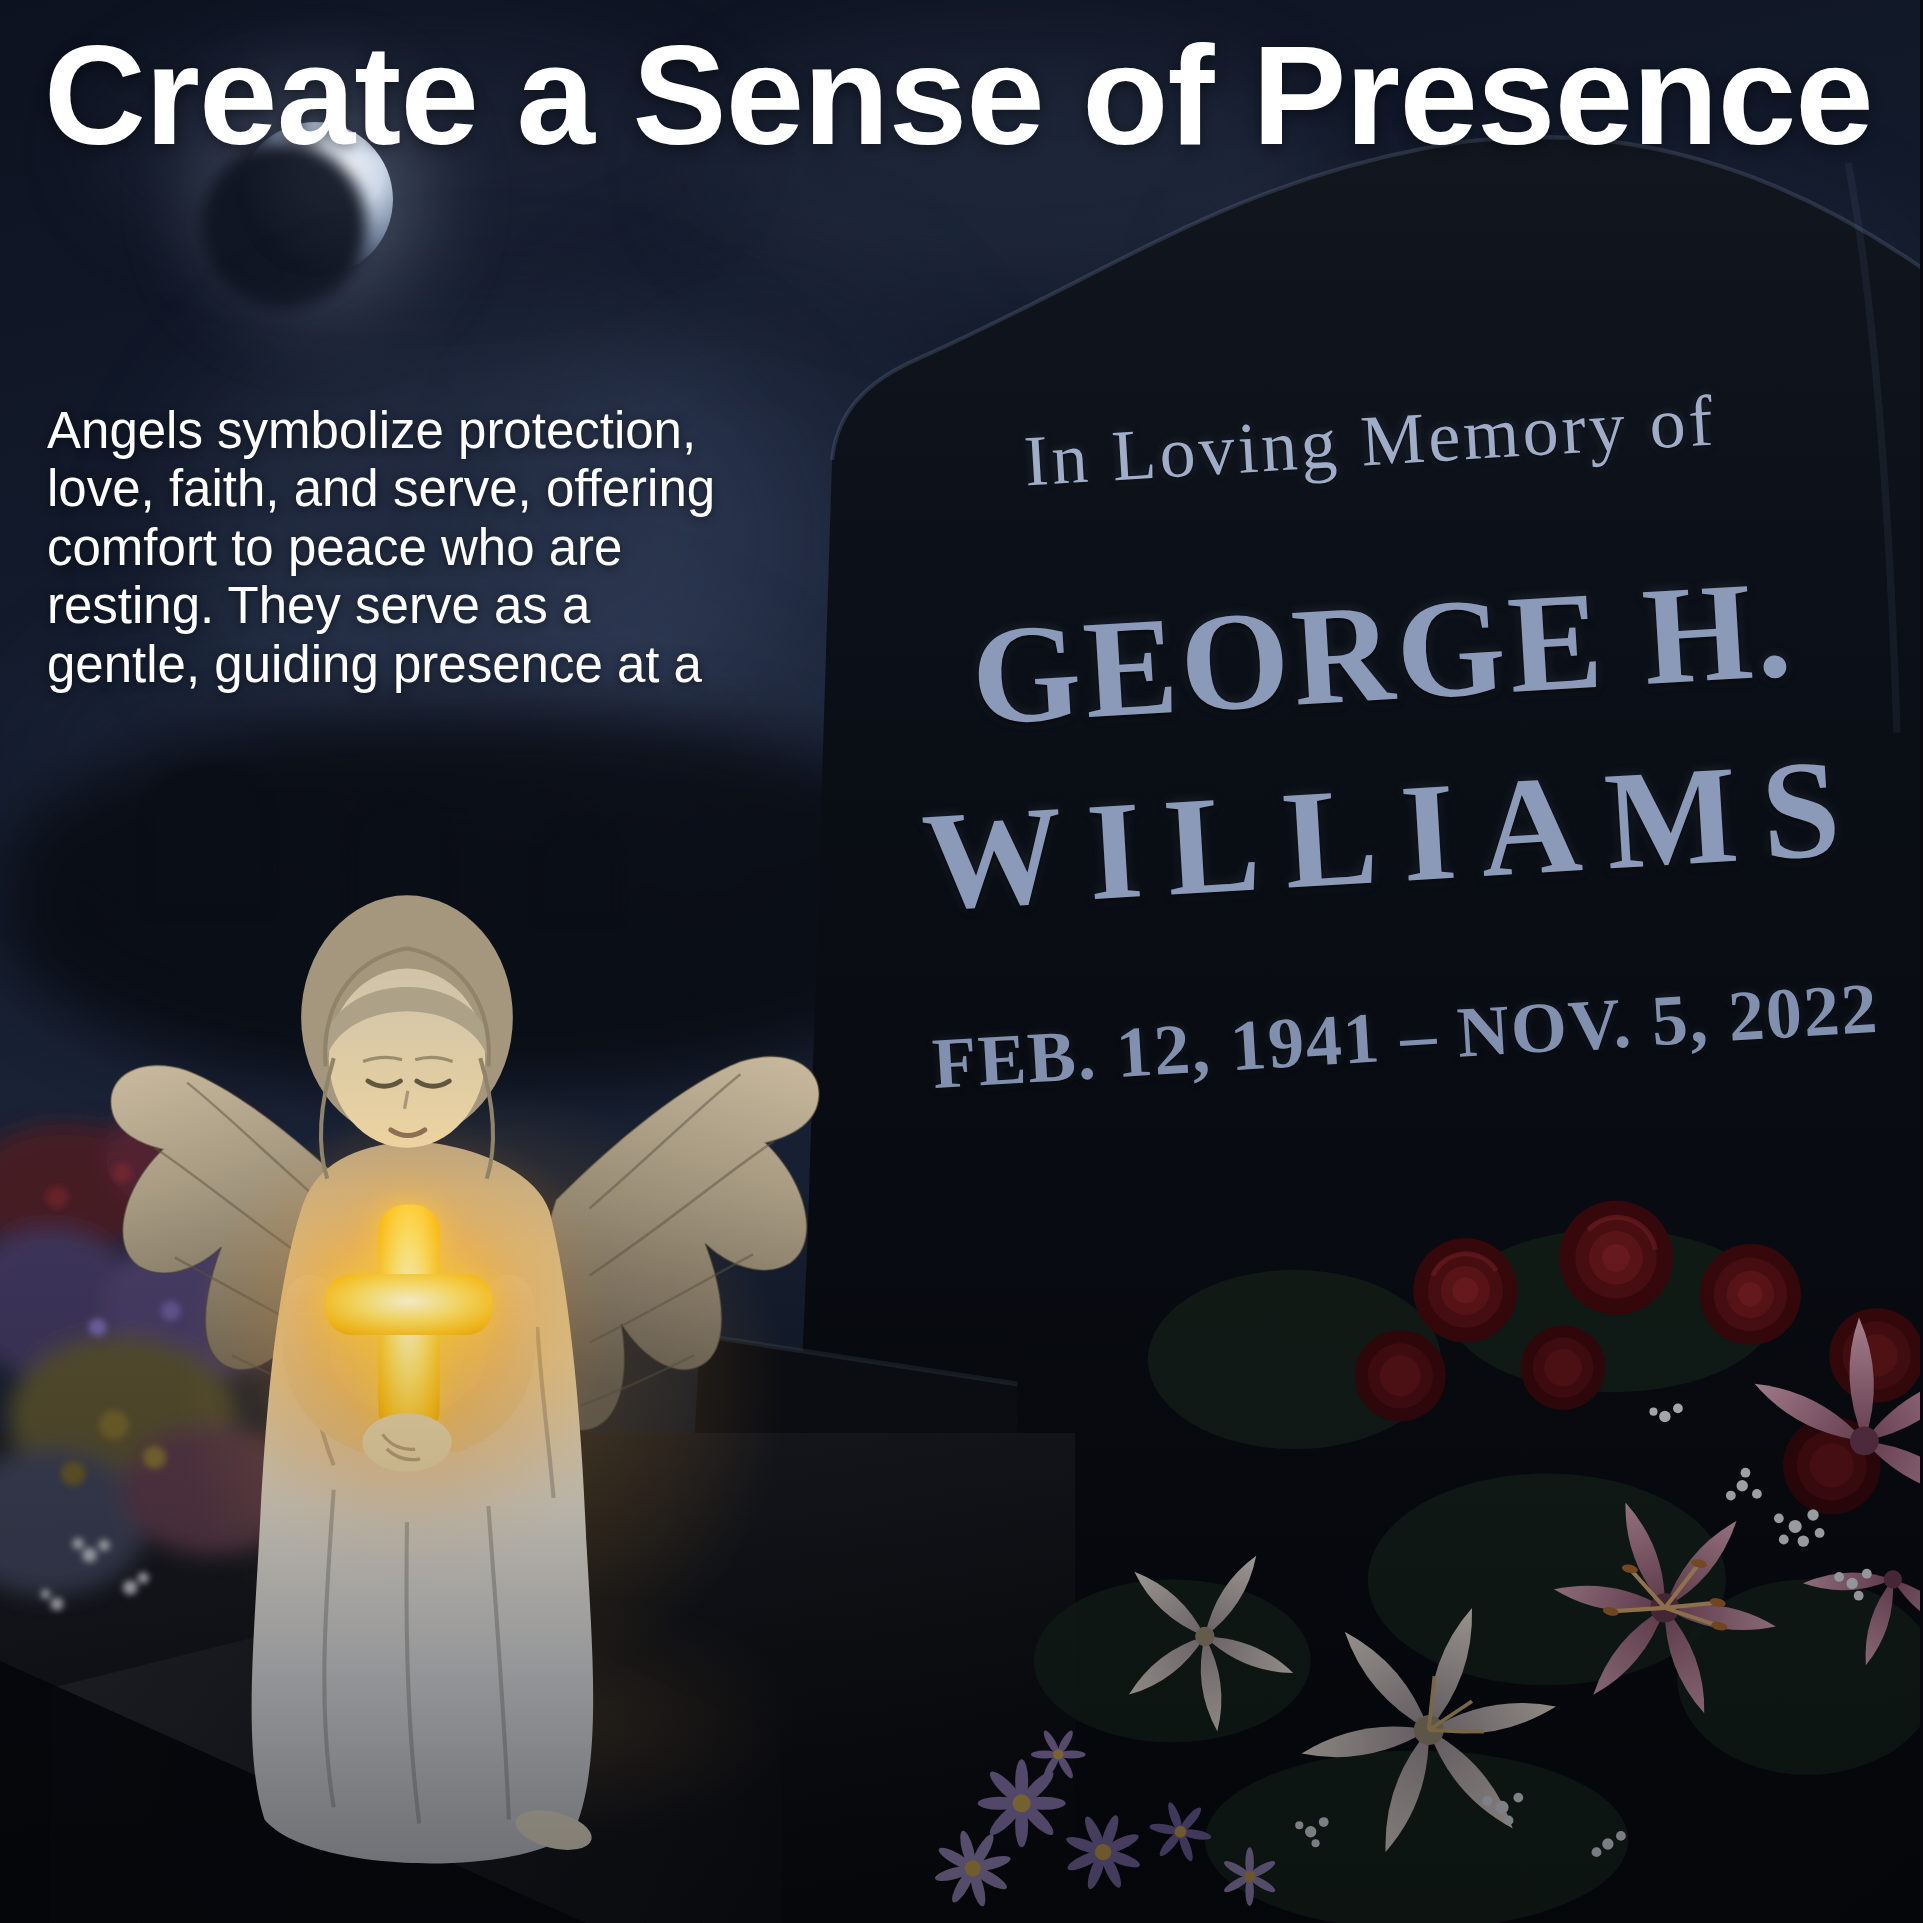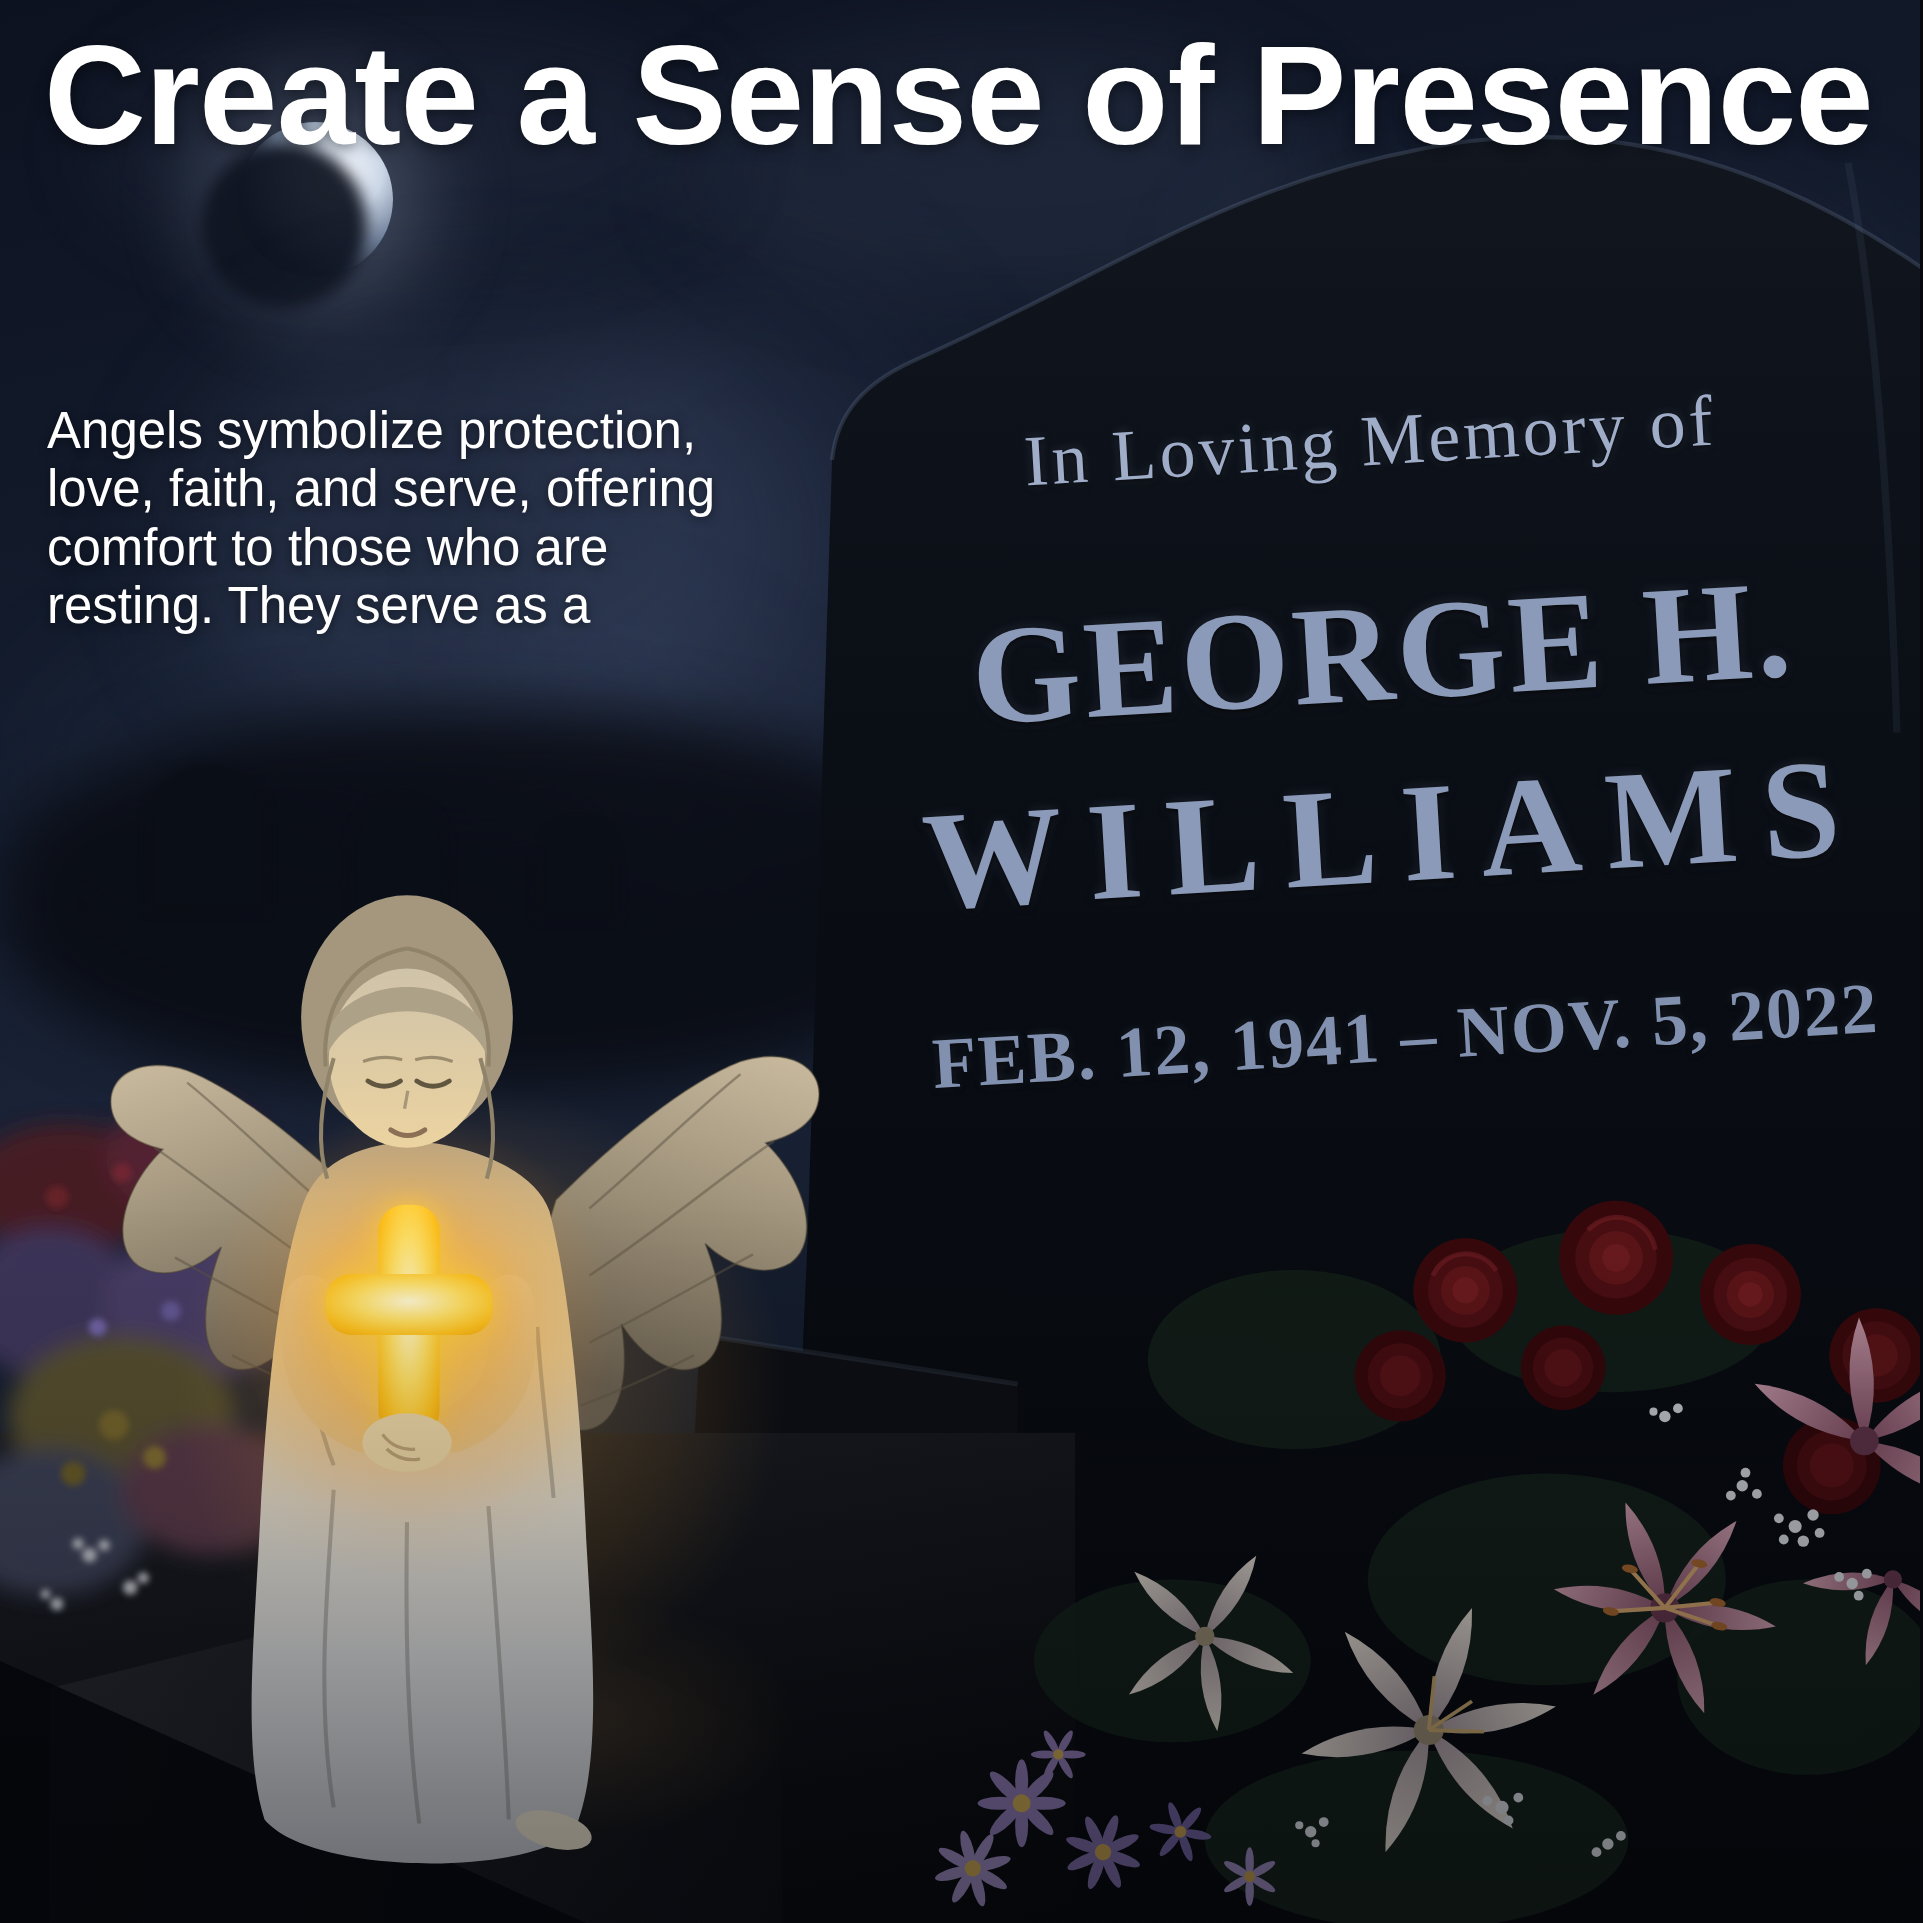--- a/index.html
+++ b/index.html
@@ -533,18 +533,19 @@
   </svg>
 
   <div class="abs vignette"></div>
 
   <div class="abs headline">
     <div>Create a Sense of Presence</div>
   </div>
   <div class="abs description">
     <div>Angels symbolize protection,</div>
     <div>love, faith, and serve, offering</div>
-    <div>comfort to those who are</div>
+    <div>comfort to peace who are</div>
     <div>resting. They serve as a</div>
+    <div>gentle, guiding presence at a</div>
   </div>
 
 </div>
 
 
 </body></html>

